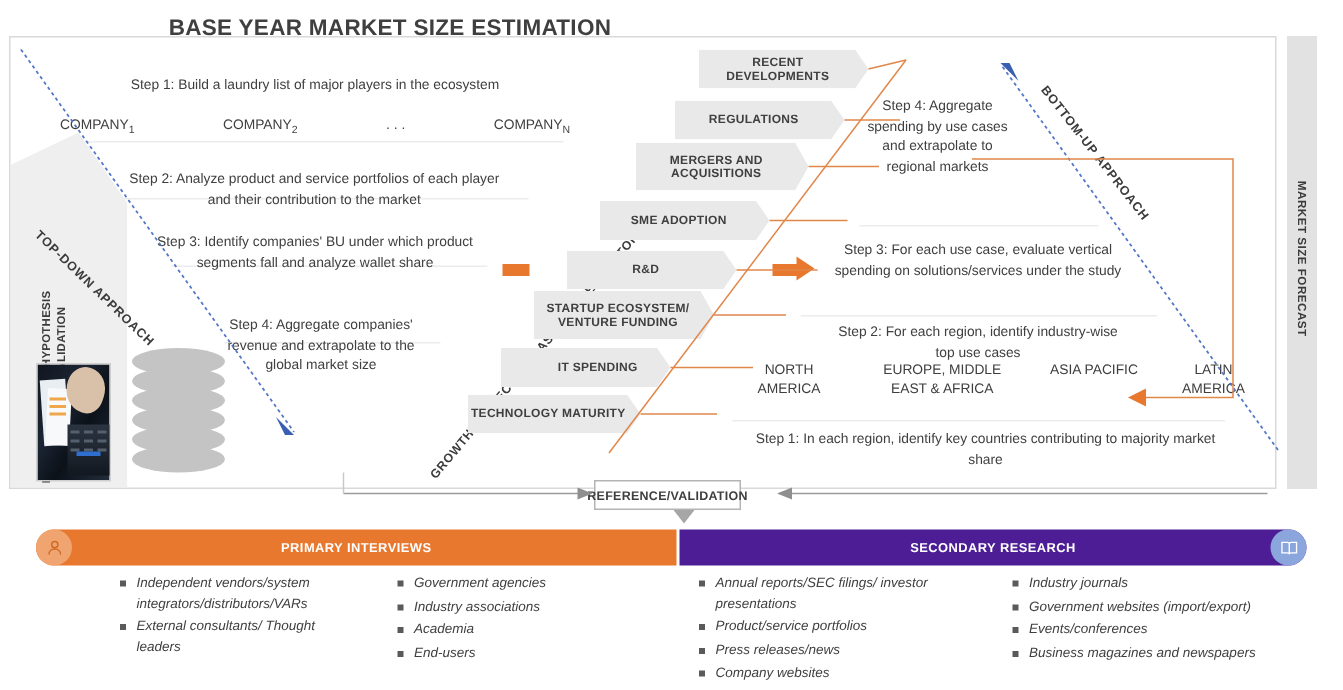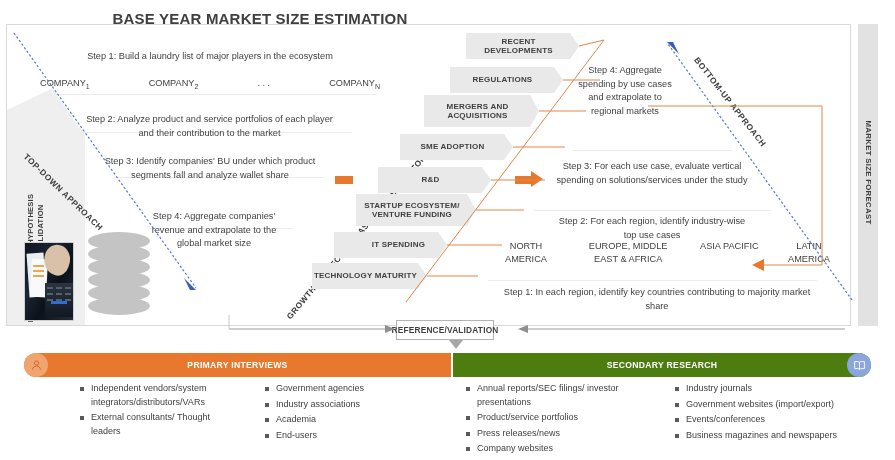--- a/index.html
+++ b/index.html
@@ -130,30 +130,30 @@
     font-size:8.3px;font-weight:bold;letter-spacing:.2px;color:#3f3f3f;
     display:flex;align-items:center;justify-content:center;
   }
   #ref-down{left:449px;top:340px;width:0;height:0;
     border-left:7px solid transparent;border-right:7px solid transparent;border-top:9px solid #a6a6a6;}
 
   
   .bar{position:absolute;top:353px;height:24px;display:flex;align-items:center;justify-content:center;
     color:#fff;font-size:8.6px;font-weight:bold;letter-spacing:.3px;}
   #bar-primary{left:24px;width:427px;background:#e8782e;border-radius:12px 0 0 12px;}
-  #bar-secondary{left:453px;width:418px;background:#4d7c0f;border-radius:0 12px 12px 0;text-align:right;}
+  #bar-secondary{left:453px;width:418px;background:#4c1d95;border-radius:0 12px 12px 0;text-align:right;}
   .bar-badge{position:absolute;width:24px;height:24px;border-radius:50%;
     display:flex;align-items:center;justify-content:center;}
   #badge-primary{left:24px;top:353px;background:#f0a470;}
   #badge-secondary{left:847px;top:353px;background:#8aa6dd;}
 
   .bullets{position:absolute;font-size:9px;line-height:13.5px;color:#3f3f3f;}
   .bullets li{margin-bottom:2px;list-style:none;position:relative;padding-left:11px;}
   .bullets li:before{content:"";position:absolute;left:0;top:5px;width:4px;height:4px;background:#5a5a5a;}
-  .bullets ul{margin:0;padding:0;}
+  .bullets ul{margin:0;padding:0;font-style:italic;}
 
   svg.over{position:absolute;left:0;top:0;width:895px;height:460px;pointer-events:none;}
 </style>
 </head>
 <body>
 
 <div id="root">
 
   <div class="abs" id="top-title">BASE YEAR MARKET SIZE ESTIMATION</div>
 

